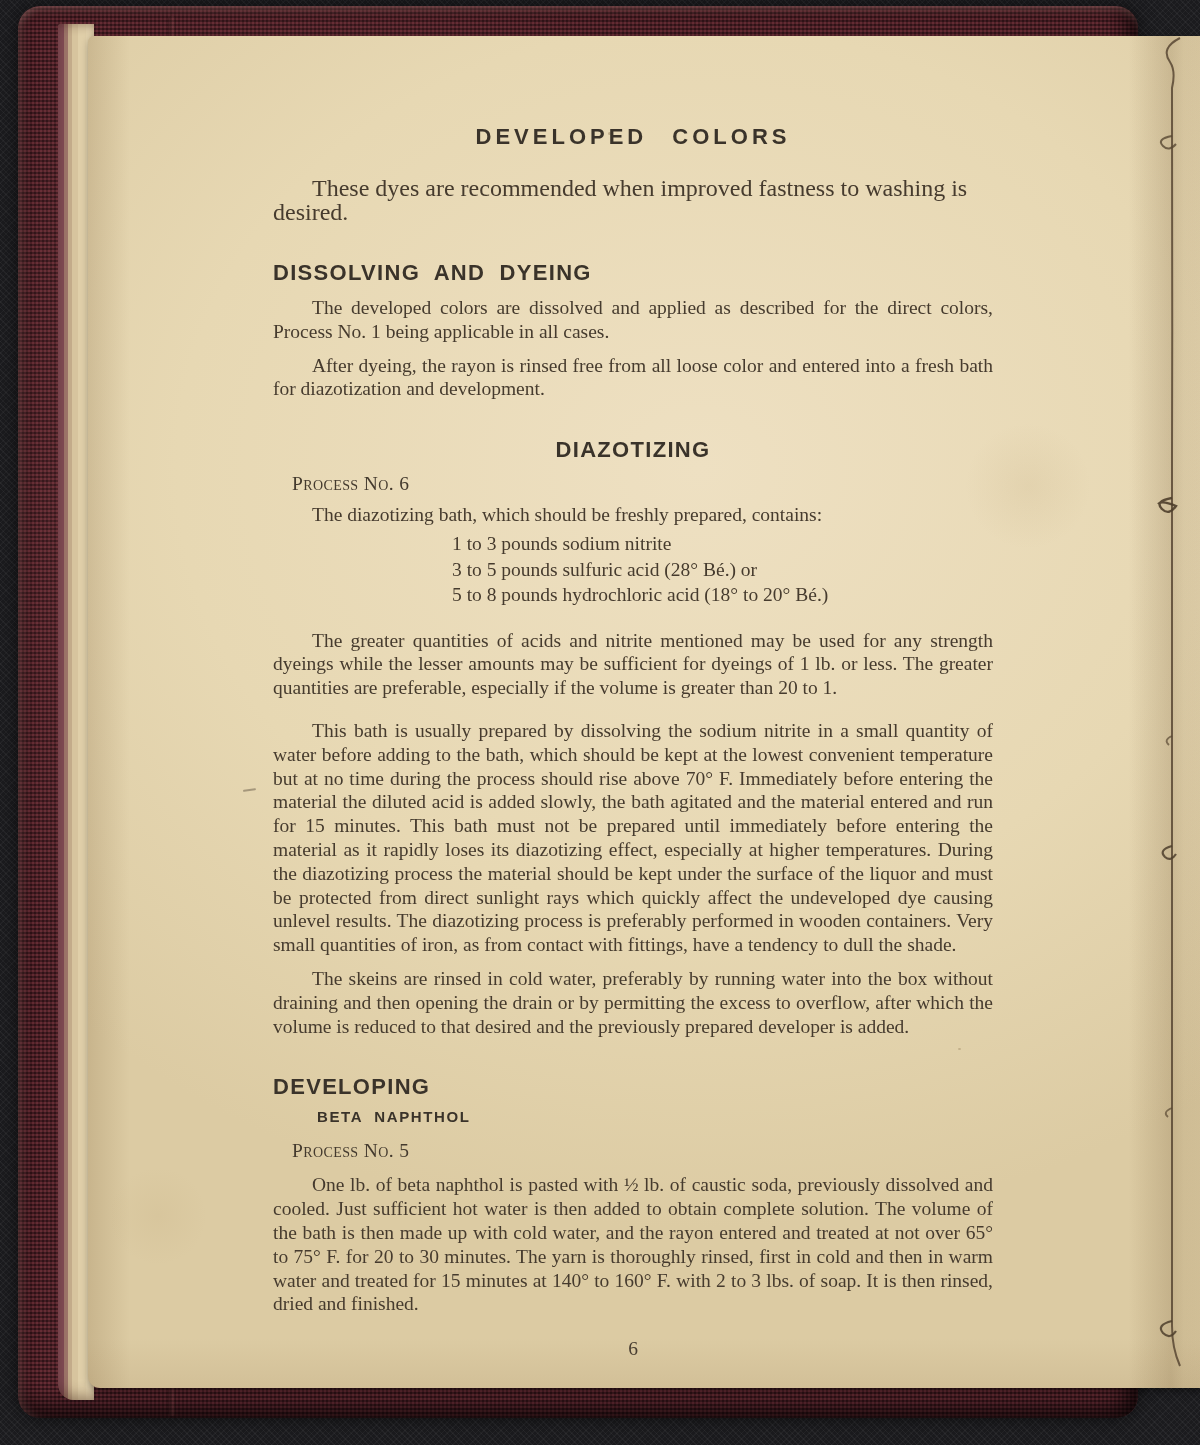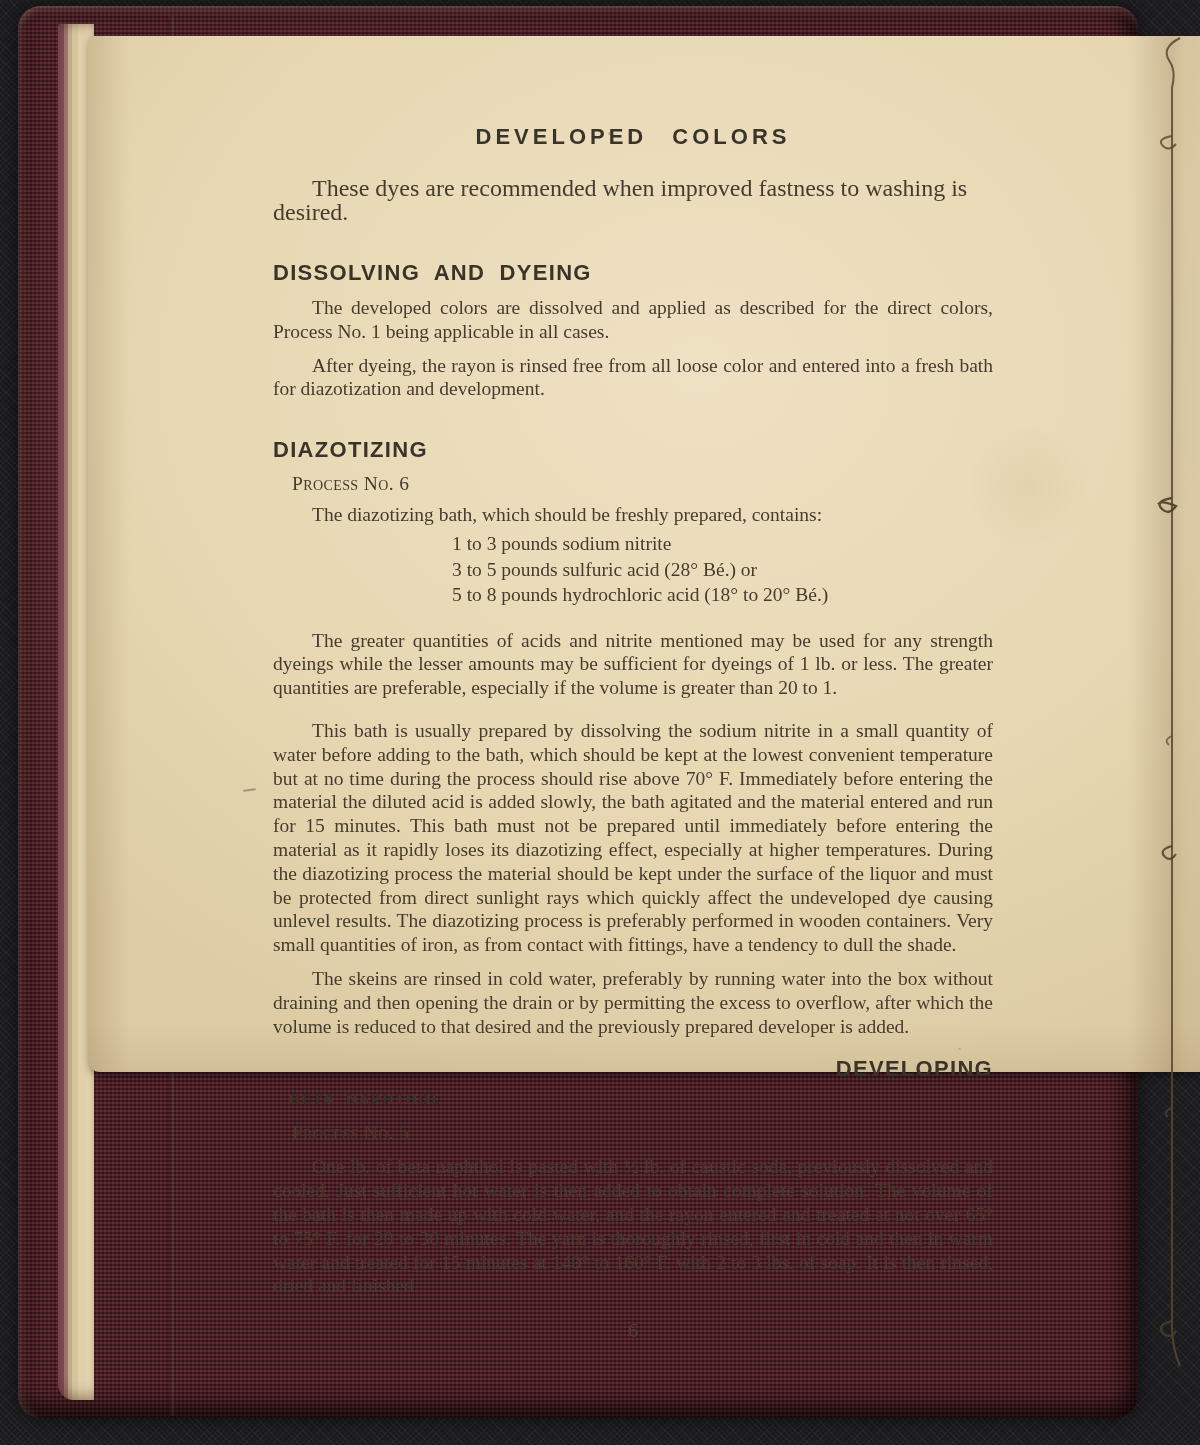--- a/index.html
+++ b/index.html
@@ -35,21 +35,21 @@
   .edges{
     position:absolute;left:58px;top:24px;width:36px;height:1376px;
     border-radius:2px 0 0 16px;
     background:linear-gradient(90deg,
       #7d4a52 0 6px, #9c7468 6px 10px, #c3ab8a 10px 14px,
       #d7c49e 14px 20px, #e0cfa9 20px 28px, #e4d4af 28px);
     box-shadow:inset 0 -10px 14px -6px rgba(60,30,20,0.45), inset 0 8px 10px -6px rgba(60,30,20,0.35);
   }
   
   .page{
-    position:absolute;left:88px;top:36px;width:1112px;height:1036px;
+    position:absolute;left:88px;top:36px;width:1112px;height:1352px;
     border-radius:6px 0 0 12px;
     background-color:#e8d9b5;
     background-image:
       radial-gradient(circle 90px at 940px 450px, rgba(165,135,85,0.10), transparent 70%),
       radial-gradient(circle 70px at 70px 1180px, rgba(165,135,85,0.08), transparent 70%),
       linear-gradient(90deg, rgba(120,90,50,0.20) 0, transparent 42px),
       linear-gradient(270deg, rgba(120,90,50,0.10) 0, transparent 70px),
       linear-gradient(0deg, rgba(120,90,50,0.10) 0, transparent 50px),
       radial-gradient(ellipse 900px 760px at 55% 32%, #eee0c2, #e7d8b3 58%, #dccb A3 100%);
     background-image:
@@ -84,37 +84,37 @@
     font-family:"Liberation Sans", sans-serif;
     font-size:22px;font-weight:700;letter-spacing:4px;word-spacing:15px;
     color:#3a332a;
   }
   .intro{margin:26px 0 0 0;text-indent:39px;font-size:24px;line-height:24px;}
   .h2{
     font-family:"Liberation Sans", sans-serif;
     font-size:22px;font-weight:700;letter-spacing:1.3px;word-spacing:7px;
     color:#3a332a;margin:36px 0 0 0;
   }
-  .h2.diaz{}
-  .h2.dev{margin-top:18px;text-align:right;}
+  .h2.diaz{text-align:center;}
+  .h2.dev{}
   .body{
     margin:10px 0 0 0;font-size:19.5px;line-height:23.8px;
     text-align:justify;text-indent:39px;
   }
   .body.sp1{margin-top:21px;}
   .body.sp2{margin-top:19px;}
   .process{
     margin:9px 0 0 19px;font-size:19.5px;line-height:24px;
     font-variant:small-caps;letter-spacing:0.4px;color:#443a2e;
   }
   .process.p5{margin-top:14px;}
   .lead{margin:7px 0 0 0;font-size:19.5px;line-height:24px;text-indent:39px;}
   .recipe{margin:4px 0 0 179px;font-size:19.5px;line-height:25.5px;}
   .subhead{
-    margin:8px 0 0 16px;font-family:"Liberation Sans", sans-serif;
+    margin:8px 0 0 44px;font-family:"Liberation Sans", sans-serif;
     font-size:15px;font-weight:700;letter-spacing:1.6px;word-spacing:6px;color:#3a332a;
   }
   .pagenum{margin:22px 0 0 0;text-align:center;font-size:19.5px;color:#4a3f32;}
 </style>
 </head>
 <body>
 
 <div class="scene">
 
   <div class="cover">

